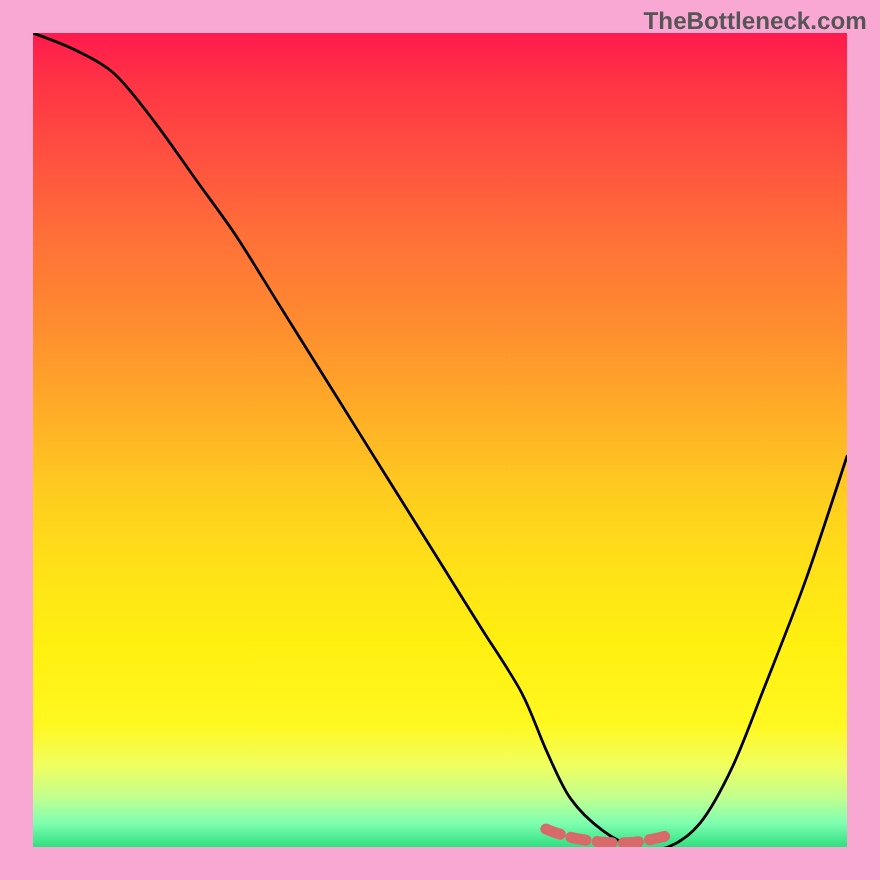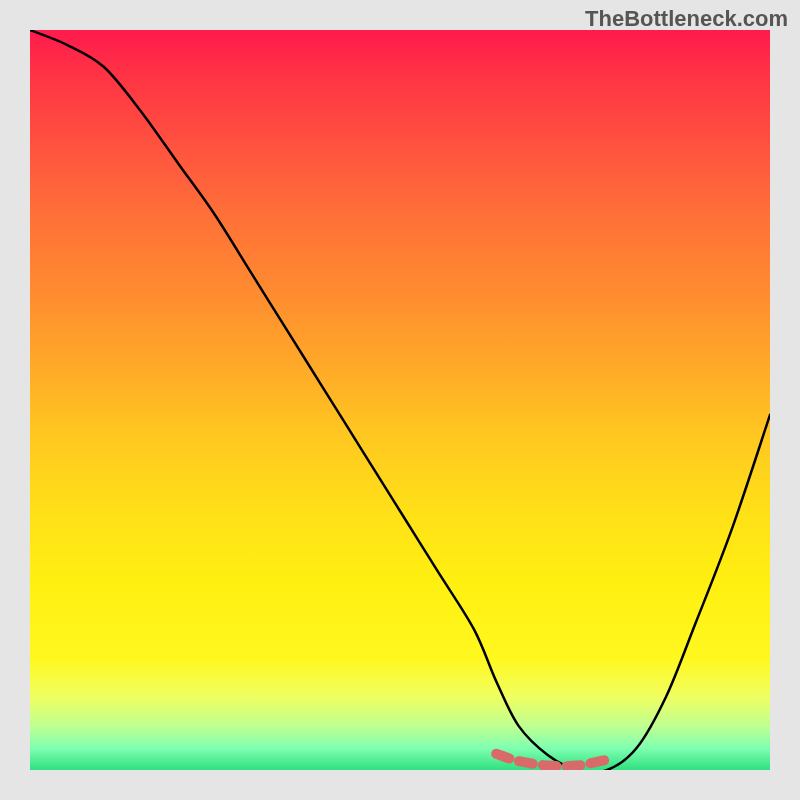--- a/index.html
+++ b/index.html
@@ -8,21 +8,21 @@
     width: 800px;
     height: 800px;
     overflow: hidden;
     font-family: Arial, sans-serif;
     background: #000;
   }
   .container {
     position: relative;
     width: 800px;
     height: 800px;
-    background: #e5e5e5;
+    background: #f9a8d4;
   }
   .watermark {
     position: absolute;
     top: 6px;
     right: 12px;
     color: #555;
     font-size: 22px;
     font-weight: bold;
     z-index: 10;
   }

